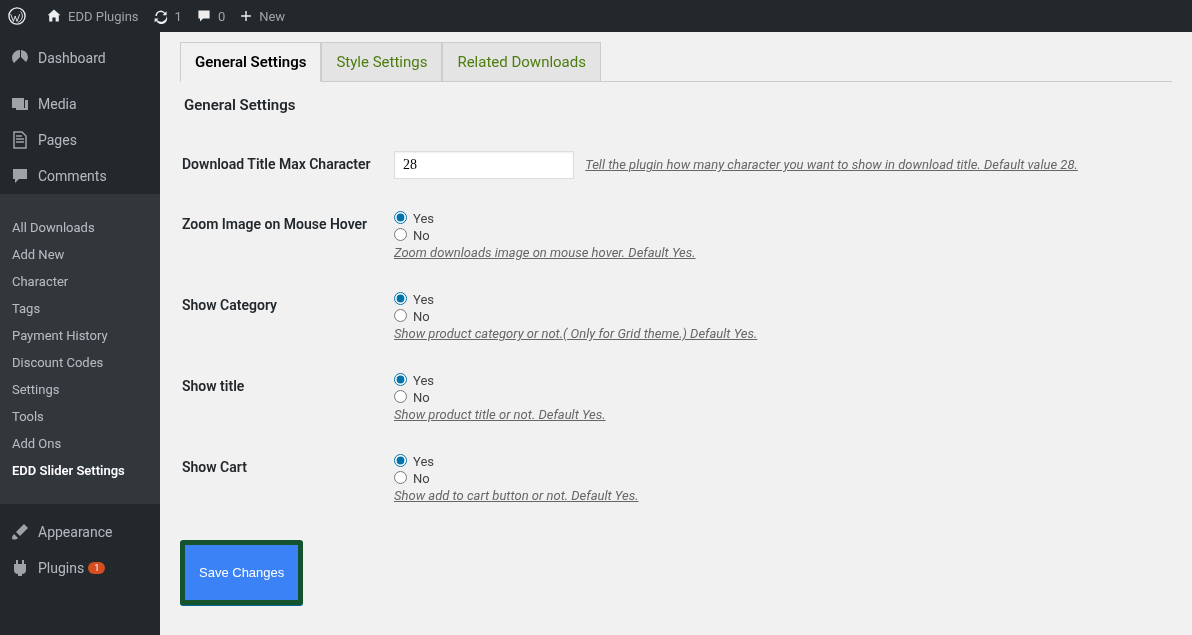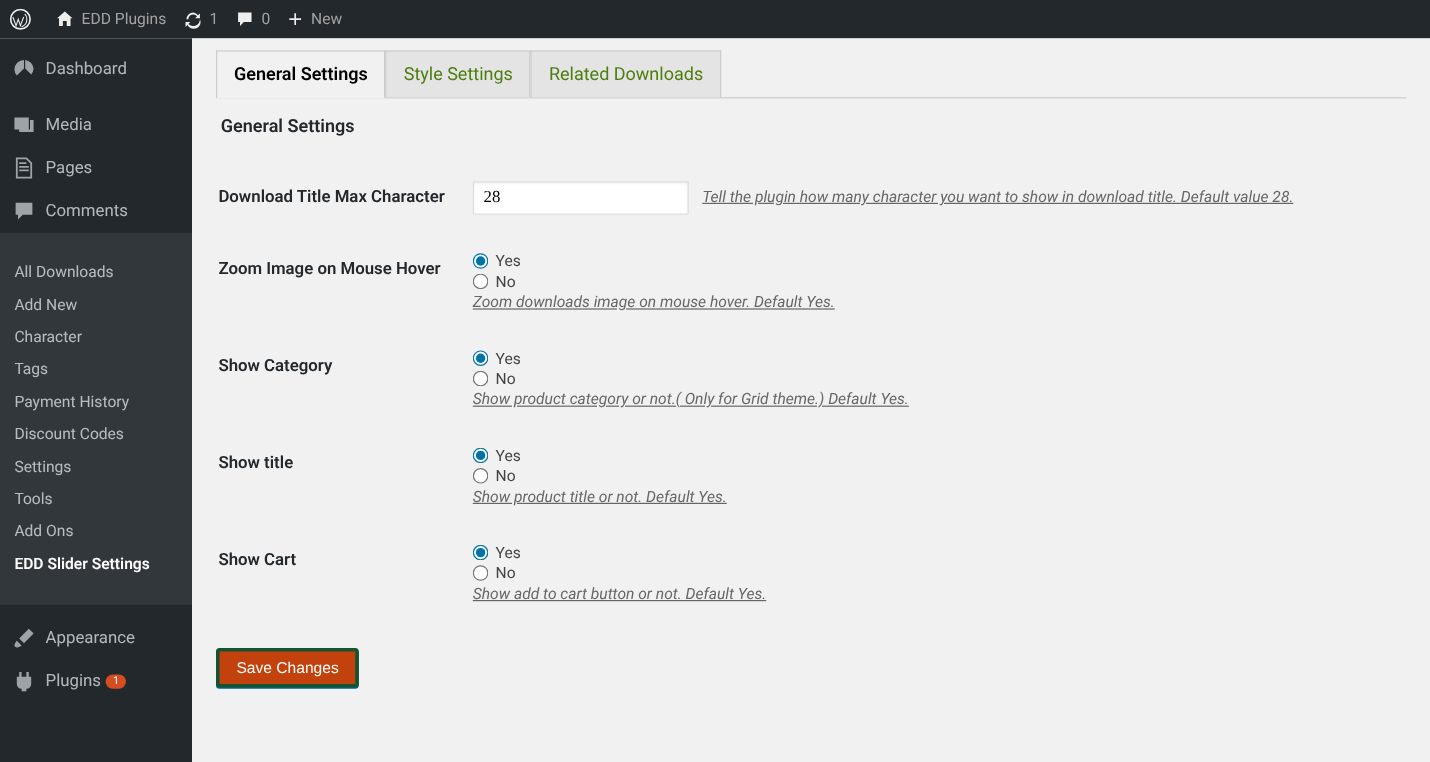--- a/index.html
+++ b/index.html
@@ -25,21 +25,21 @@
 .tab { padding: 10px 14px; border:1px solid #ccc; background:#e4e4e4; color:#4d7c0f; margin-right:0; cursor:pointer; font-size:15px; border-bottom: none; }
 .tab.active { background:#f1f1f1; border-bottom:1px solid #f1f1f1; margin-bottom:-1px; color:#000; font-weight:600; }
 .subheading { font-weight:600; font-size:15px; padding: 14px 0 20px 4px; color:#23282d; }
 .form-table { width:100%; }
 .form-table tr th { text-align:left; width:200px; padding: 20px 10px 20px 0; font-weight:600; color:#23282d; vertical-align: top; font-size:14px; }
 .form-table tr td { padding: 15px 10px; vertical-align: top; font-size:13px; }
 .description { color:#666; font-style: italic; font-size: 13px; text-decoration: underline; }
 input[type=text] { padding: 5px 8px; border:1px solid #ddd; box-shadow: inset 0 1px 2px rgba(0,0,0,.07); font-size:14px; width:180px; background:#fff; margin-right:8px;font-family:Liberation Serif, serif;}
 .radio-wrap { display:flex; align-items:flex-start; margin-bottom:2px; }
 .radio-wrap input { margin-right:6px; accent-color:#0073aa; }
-.button-primary { background:#c2410c; border:3px solid #14532d; color:#fff; padding:6px 14px; border-radius:3px; font-size:13px; cursor:pointer; box-shadow: 0 1px 0 #006799; }
+.button-primary { background:#3b82f6; border:5px solid #14532d; color:#fff; padding:20px 14px; border-radius:3px; font-size:13px; cursor:pointer; box-shadow: 0 1px 0 #006799; }
 </style>
 </head>
 <body>
 
 <div class="toolbar">
   <div class="item">
     <svg width="18" height="18" viewBox="0 0 20 20">
         <circle cx="10" cy="10" r="9" fill="none" stroke="#eee" stroke-width="1.5"></circle>
         <path d="M3 8l3 8 2-6 2 6 3-8M14 5c1 1 2 3 2 5 0 3-2 6-5 7" fill="none" stroke="#eee" stroke-width="1"></path>
       </svg>

